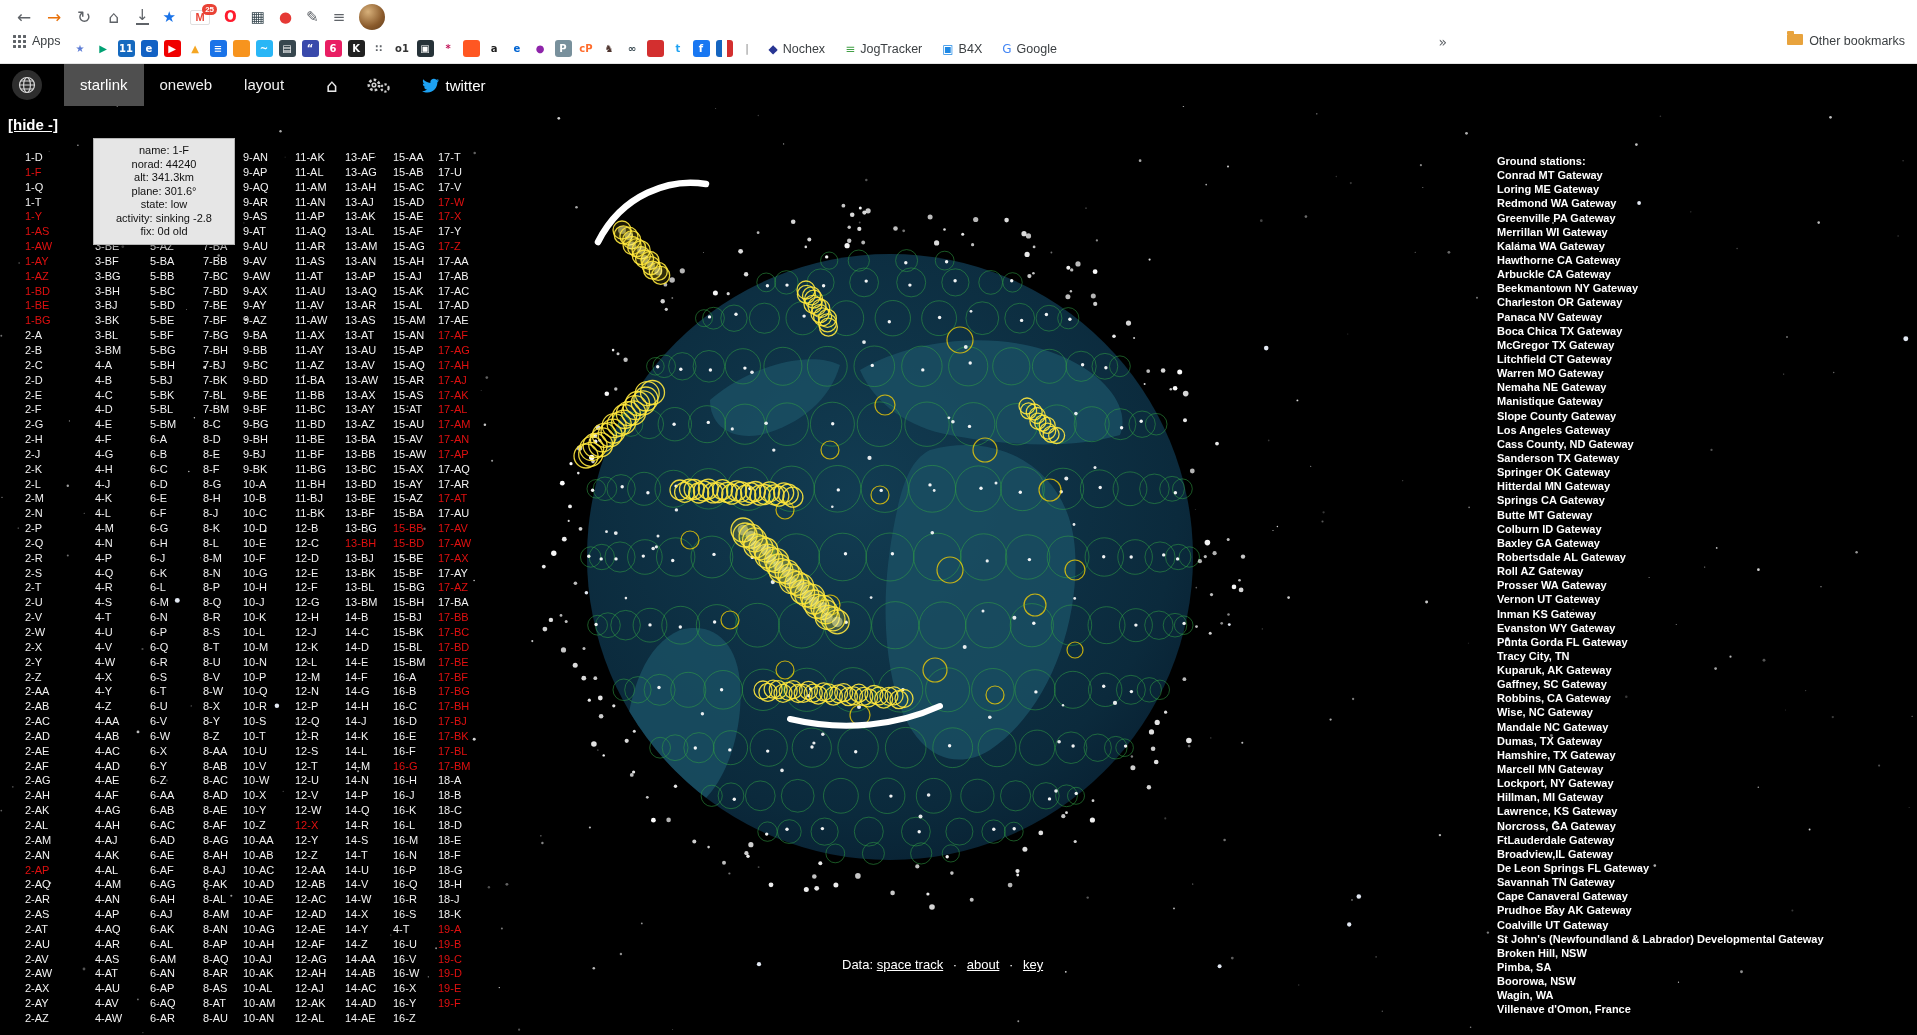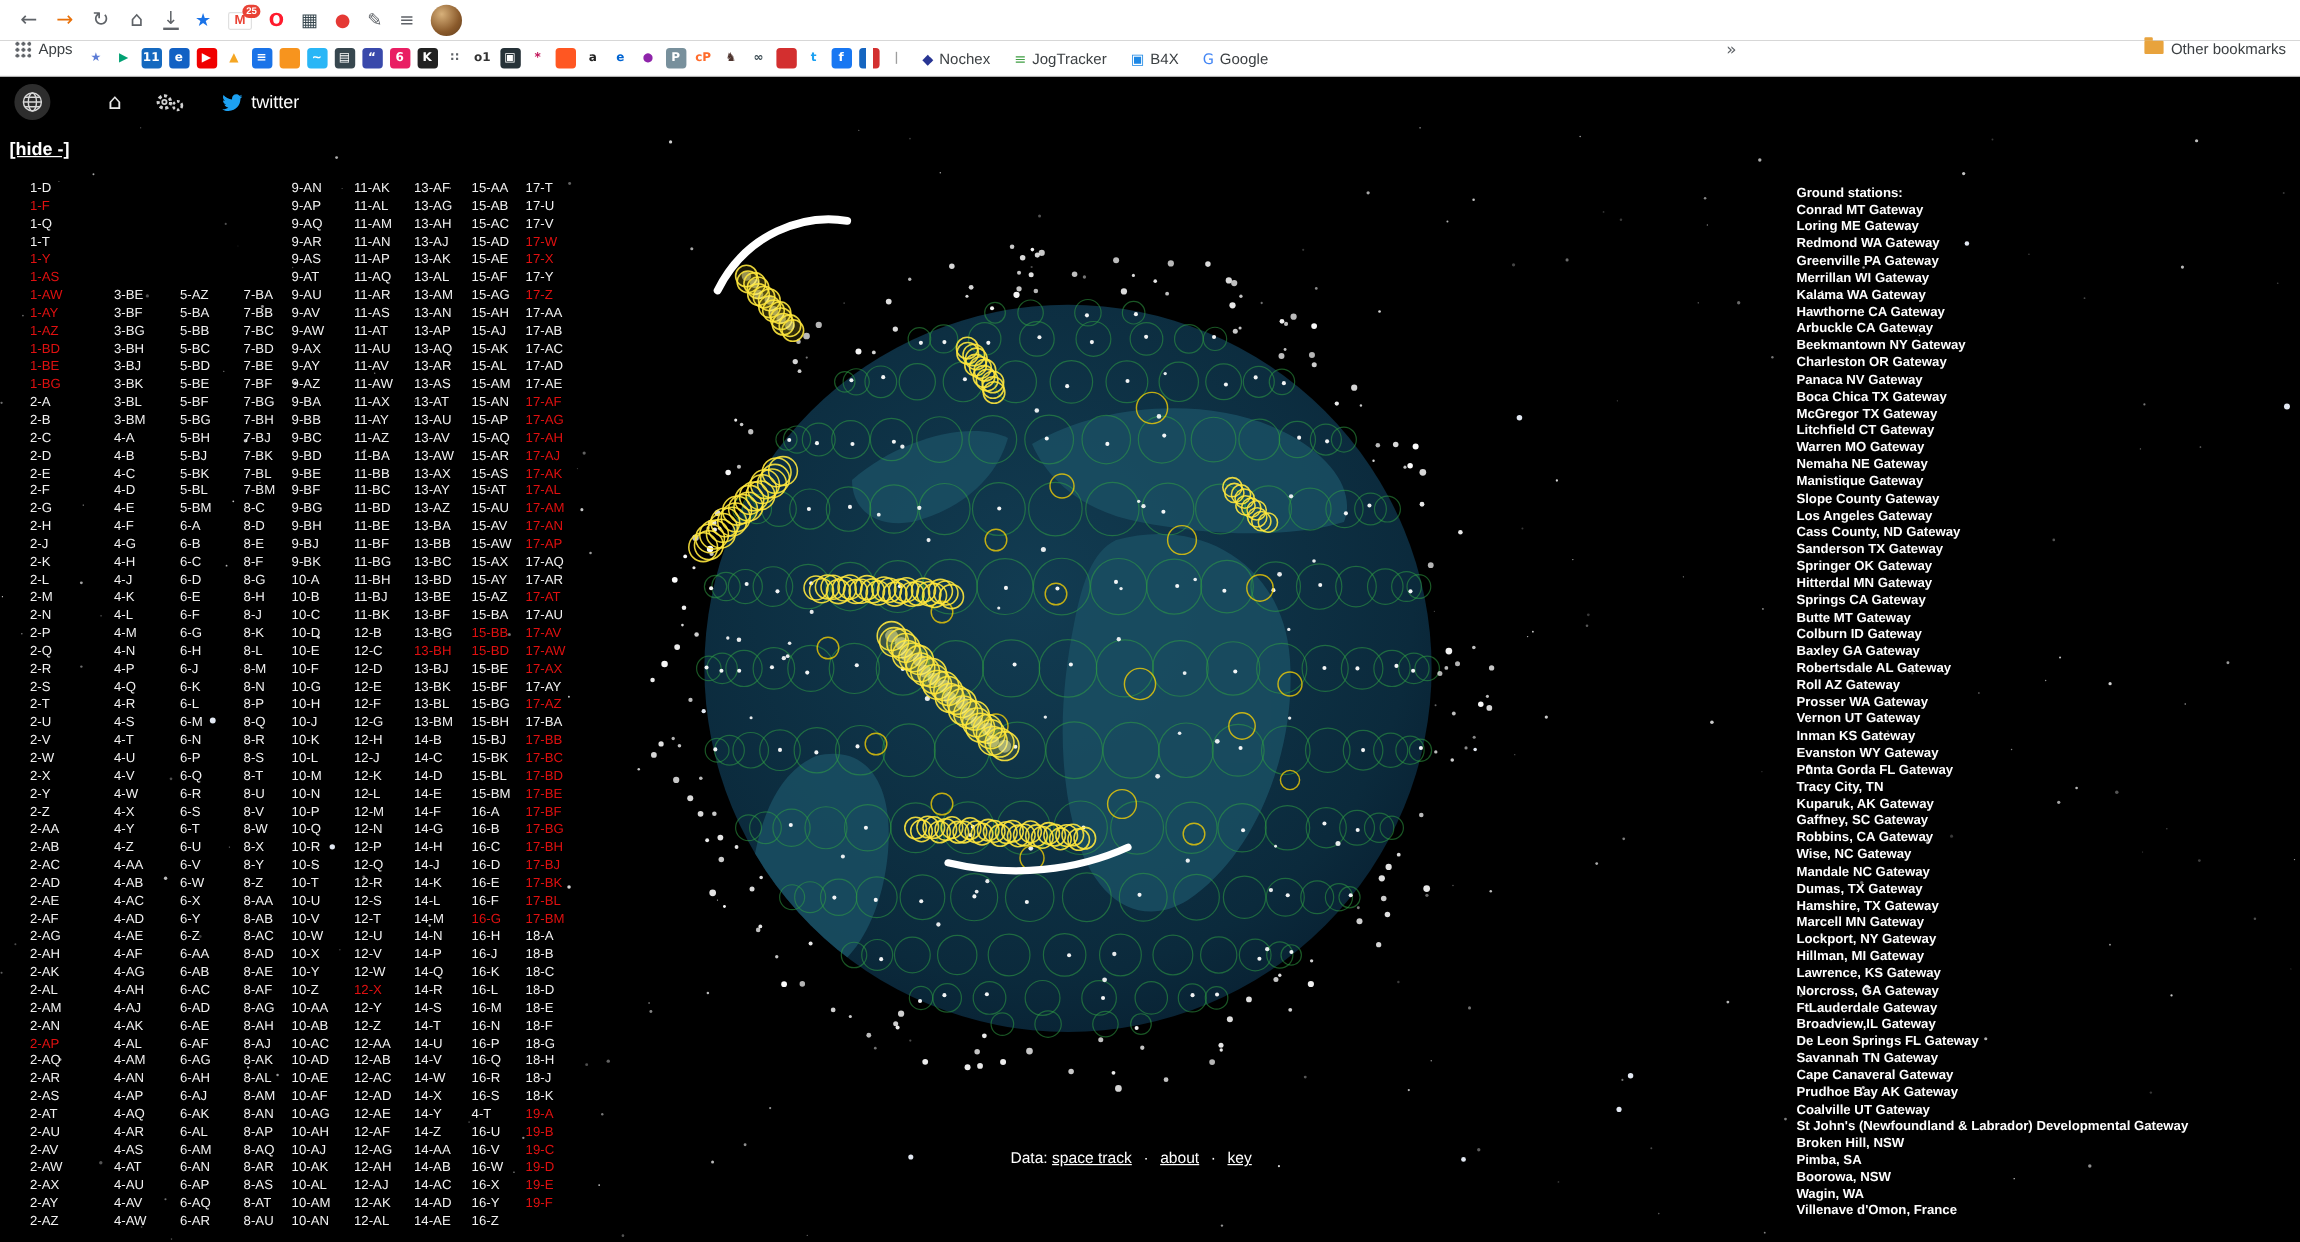--- a/index.html
+++ b/index.html
@@ -156,20 +156,25 @@
 <div class="sitenav">
   <span class="globe-btn">
     <svg width="18" height="18" viewBox="0 0 18 18">
         <g fill="none" stroke="#d8d8d8" stroke-width="1.2">
           <circle cx="9" cy="9" r="7.5"></circle>
           <ellipse cx="9" cy="9" rx="3.4" ry="7.5"></ellipse>
           <path d="M1.5,9h15M2.5,5h13M2.5,13h13"></path>
         </g>
       </svg>
   </span>
+  <span id="nav-tabs" style="display:flex">
+      <span class="tab active">starlink</span>
+      <span class="tab">oneweb</span>
+      <span class="tab">layout</span>
+    </span>
   <span class="nav-ico">⌂</span>
   <span class="nav-ico" style="display:flex">
     <svg width="28" height="20" viewBox="0 0 28 20">
         <g fill="none" stroke="#d0d0d0">
           <circle cx="10" cy="10" r="5.2" stroke-width="2.6" stroke-dasharray="2.6 2.1"></circle>
           <circle cx="10" cy="10" r="1.8" stroke-width="1.5"></circle>
           <circle cx="21" cy="13" r="3.6" stroke-width="2.2" stroke-dasharray="2.2 1.8"></circle>
         </g>
       </svg>
   </span>
@@ -1663,20 +1668,29 @@
         <span class="sat">18-K</span>
         <span class="sat red">19-A</span>
         <span class="sat red">19-B</span>
         <span class="sat red">19-C</span>
         <span class="sat red">19-D</span>
         <span class="sat red">19-E</span>
         <span class="sat red">19-F</span>
       </div>
     </div>
 
+  <div class="tooltip">
+    <div>name: 1-F</div>
+    <div>norad: 44240</div>
+    <div>alt: 341.3km</div>
+    <div>plane: 301.6°</div>
+    <div>state: low</div>
+    <div>activity: sinking -2.8</div>
+    <div>fix: 0d old</div>
+  </div>
 
   <div class="stations">
     <div class="gs-title">Ground stations:</div>
     <div id="gs-list">
         <div class="gs">Conrad MT Gateway</div>
         <div class="gs">Loring ME Gateway</div>
         <div class="gs">Redmond WA Gateway</div>
         <div class="gs">Greenville PA Gateway</div>
         <div class="gs">Merrillan WI Gateway</div>
         <div class="gs">Kalama WA Gateway</div>

